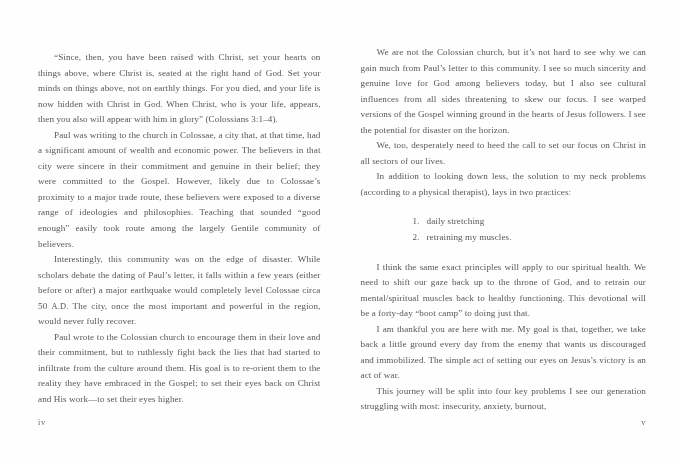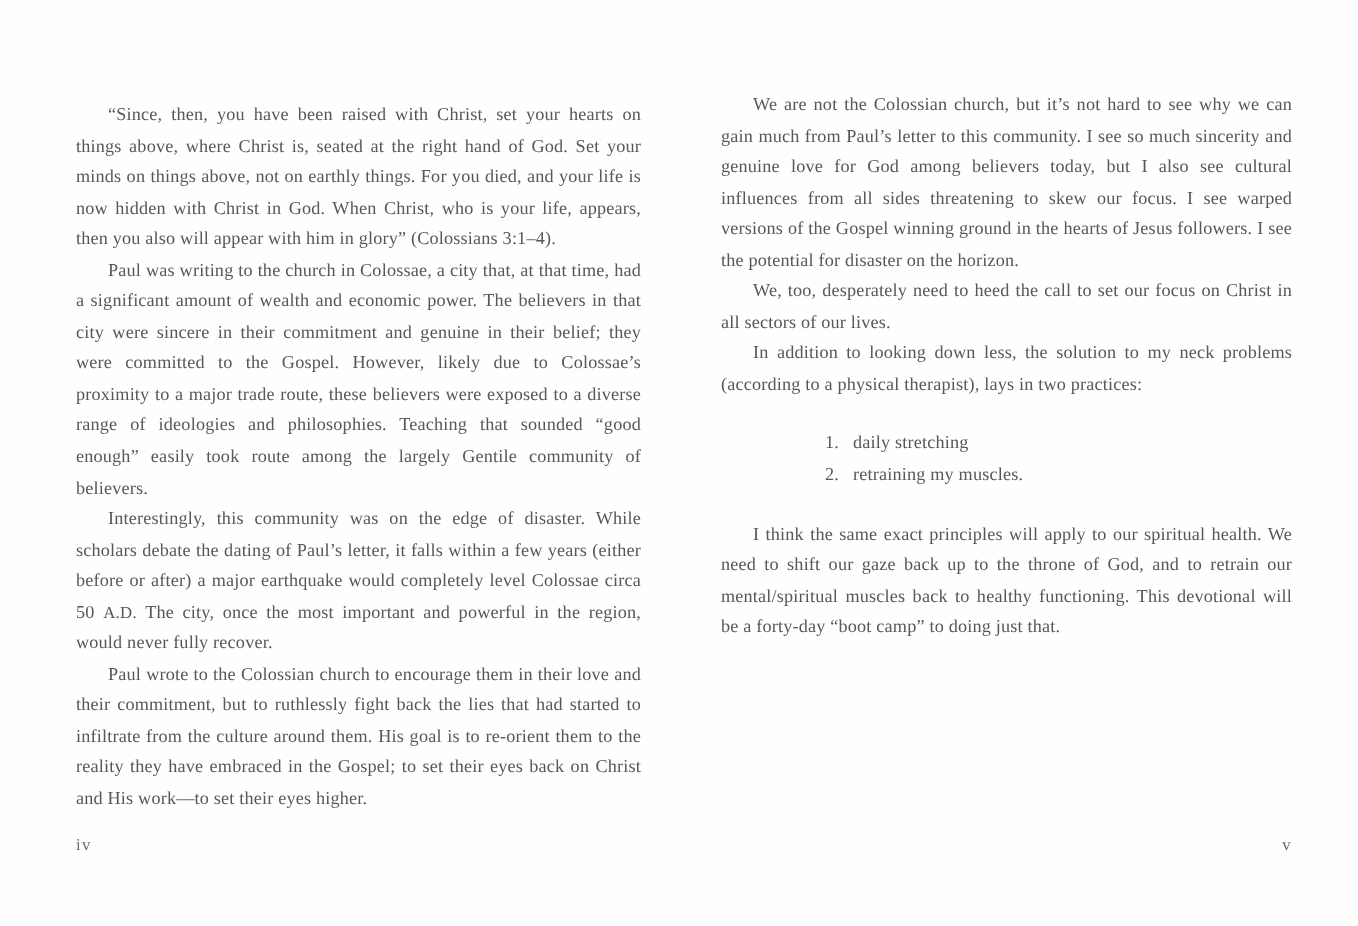--- a/index.html
+++ b/index.html
@@ -112,17 +112,19 @@
       <ol class="numbered-list">
         <li>
           <span class="num">1.</span><span>daily stretching</span>
         </li>
         <li>
           <span class="num">2.</span><span>retraining my muscles.</span>
         </li>
       </ol>
 
       <p>I think the same exact principles will apply to our spiritual health. We need to shift our gaze back up to the throne of God, and to retrain our mental/spiritual muscles back to healthy functioning. This devotional will be a forty-day “boot camp” to doing just that.</p>
+      <p>I am thankful you are here with me. My goal is that, together, we take back a little ground every day from the enemy that wants us discouraged and immobilized. The simple act of setting our eyes on Jesus’s victory is an act of war.</p>
+      <p>This journey will be split into four key problems I see our generation struggling with most: insecurity, anxiety, burnout,</p>
     </div>
     <div class="folio folio-right">v</div>
   </div>
 
 </div>
 
 </body></html>

